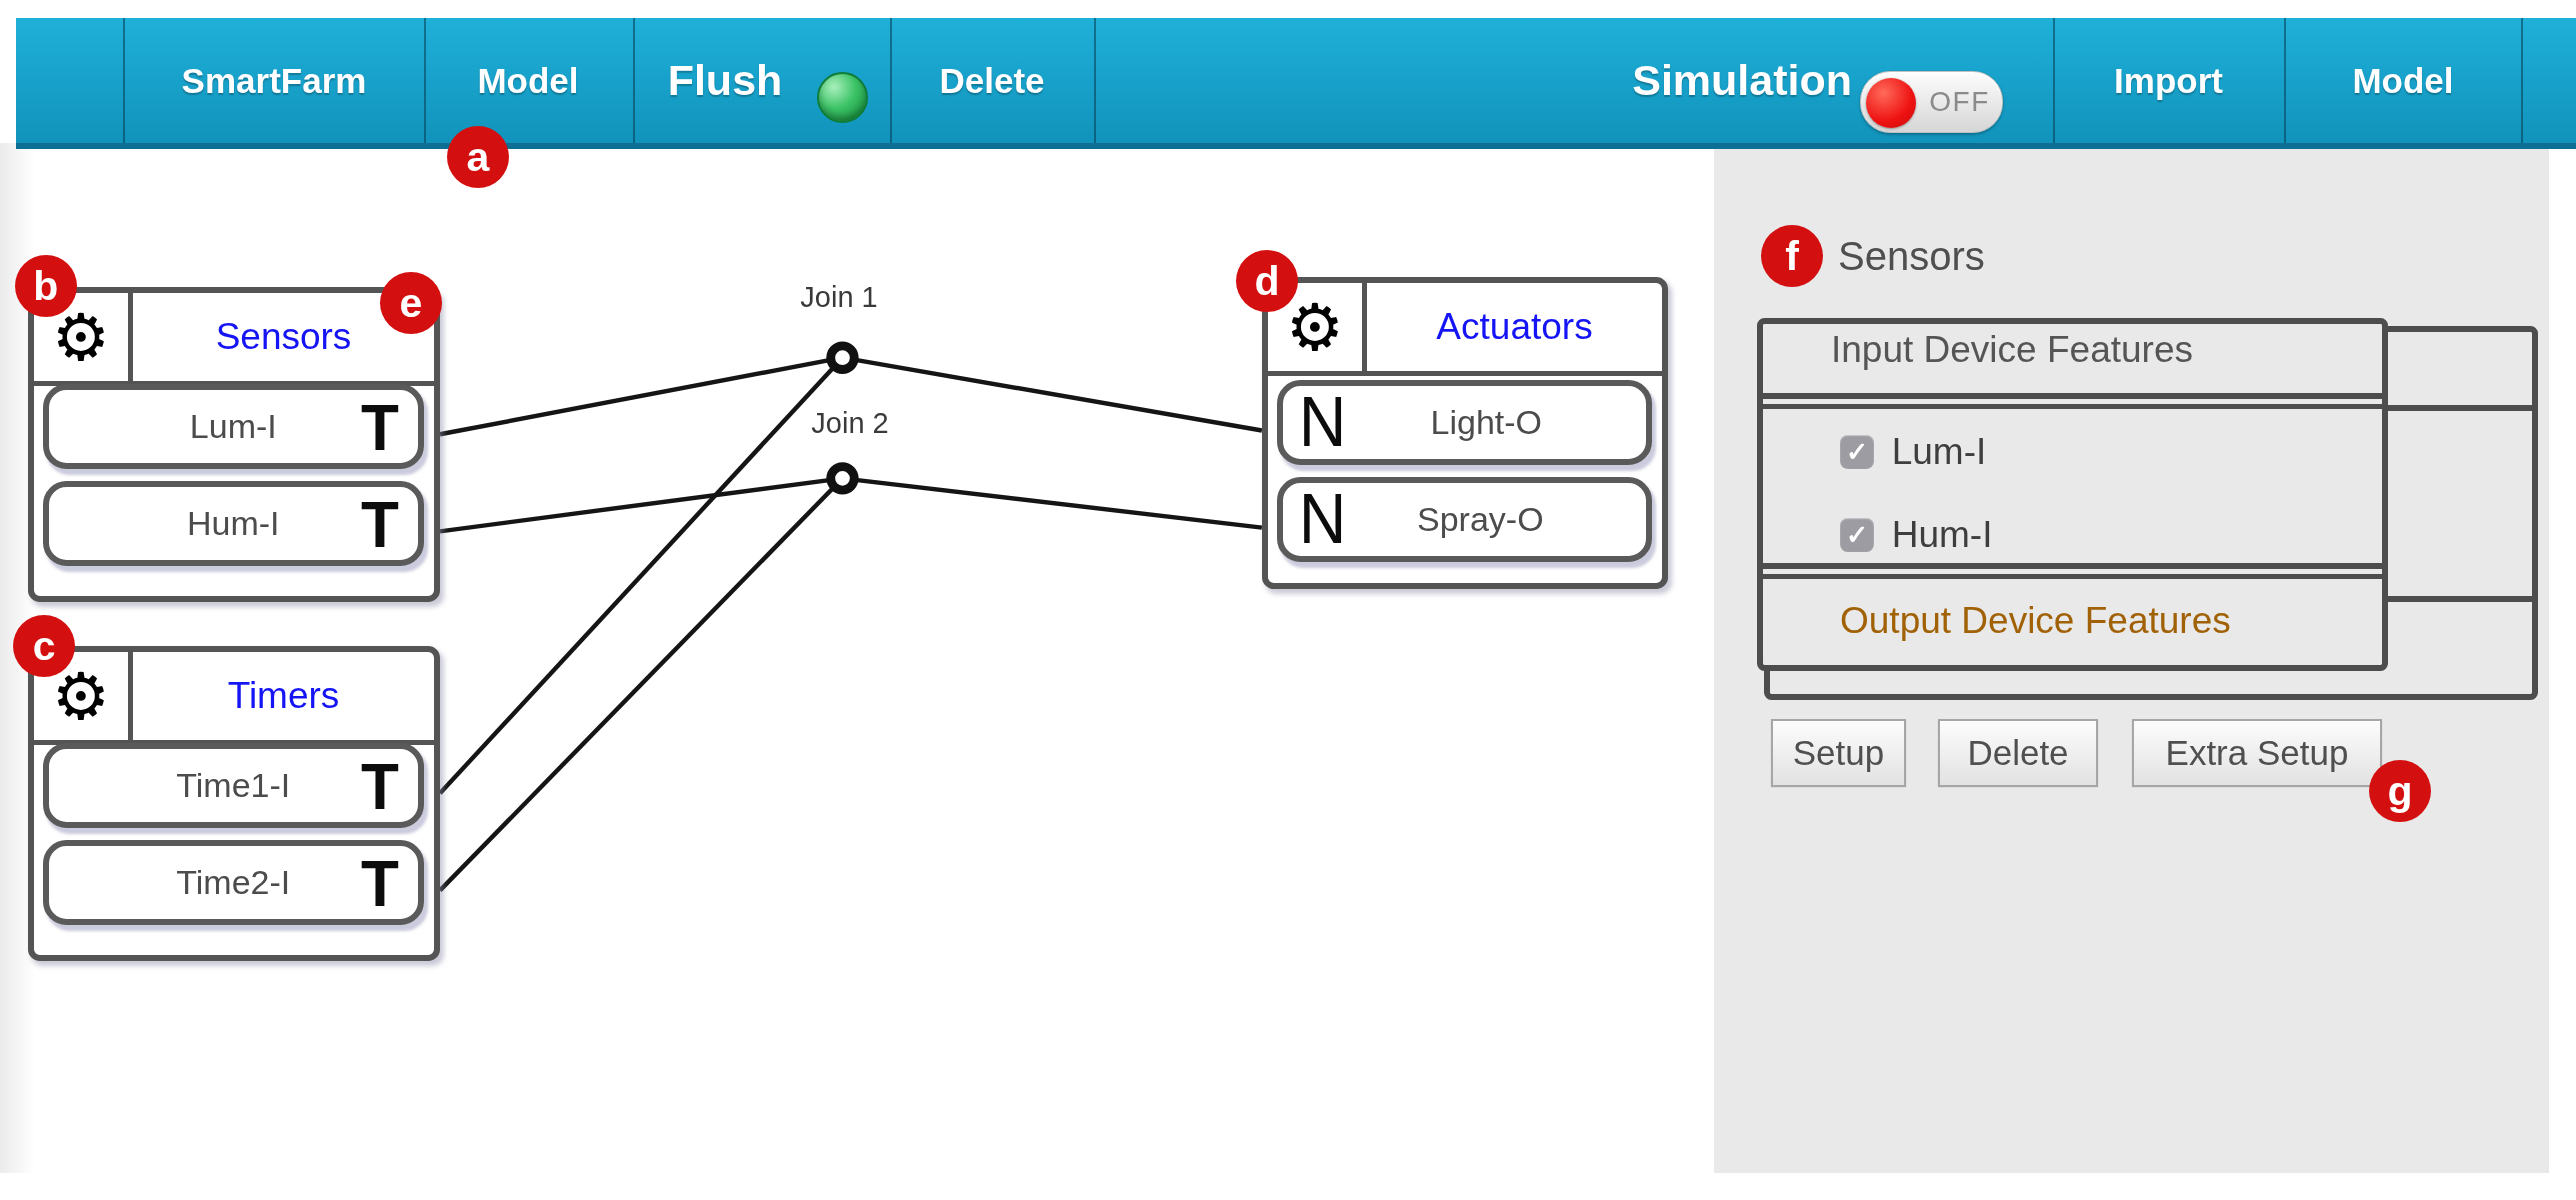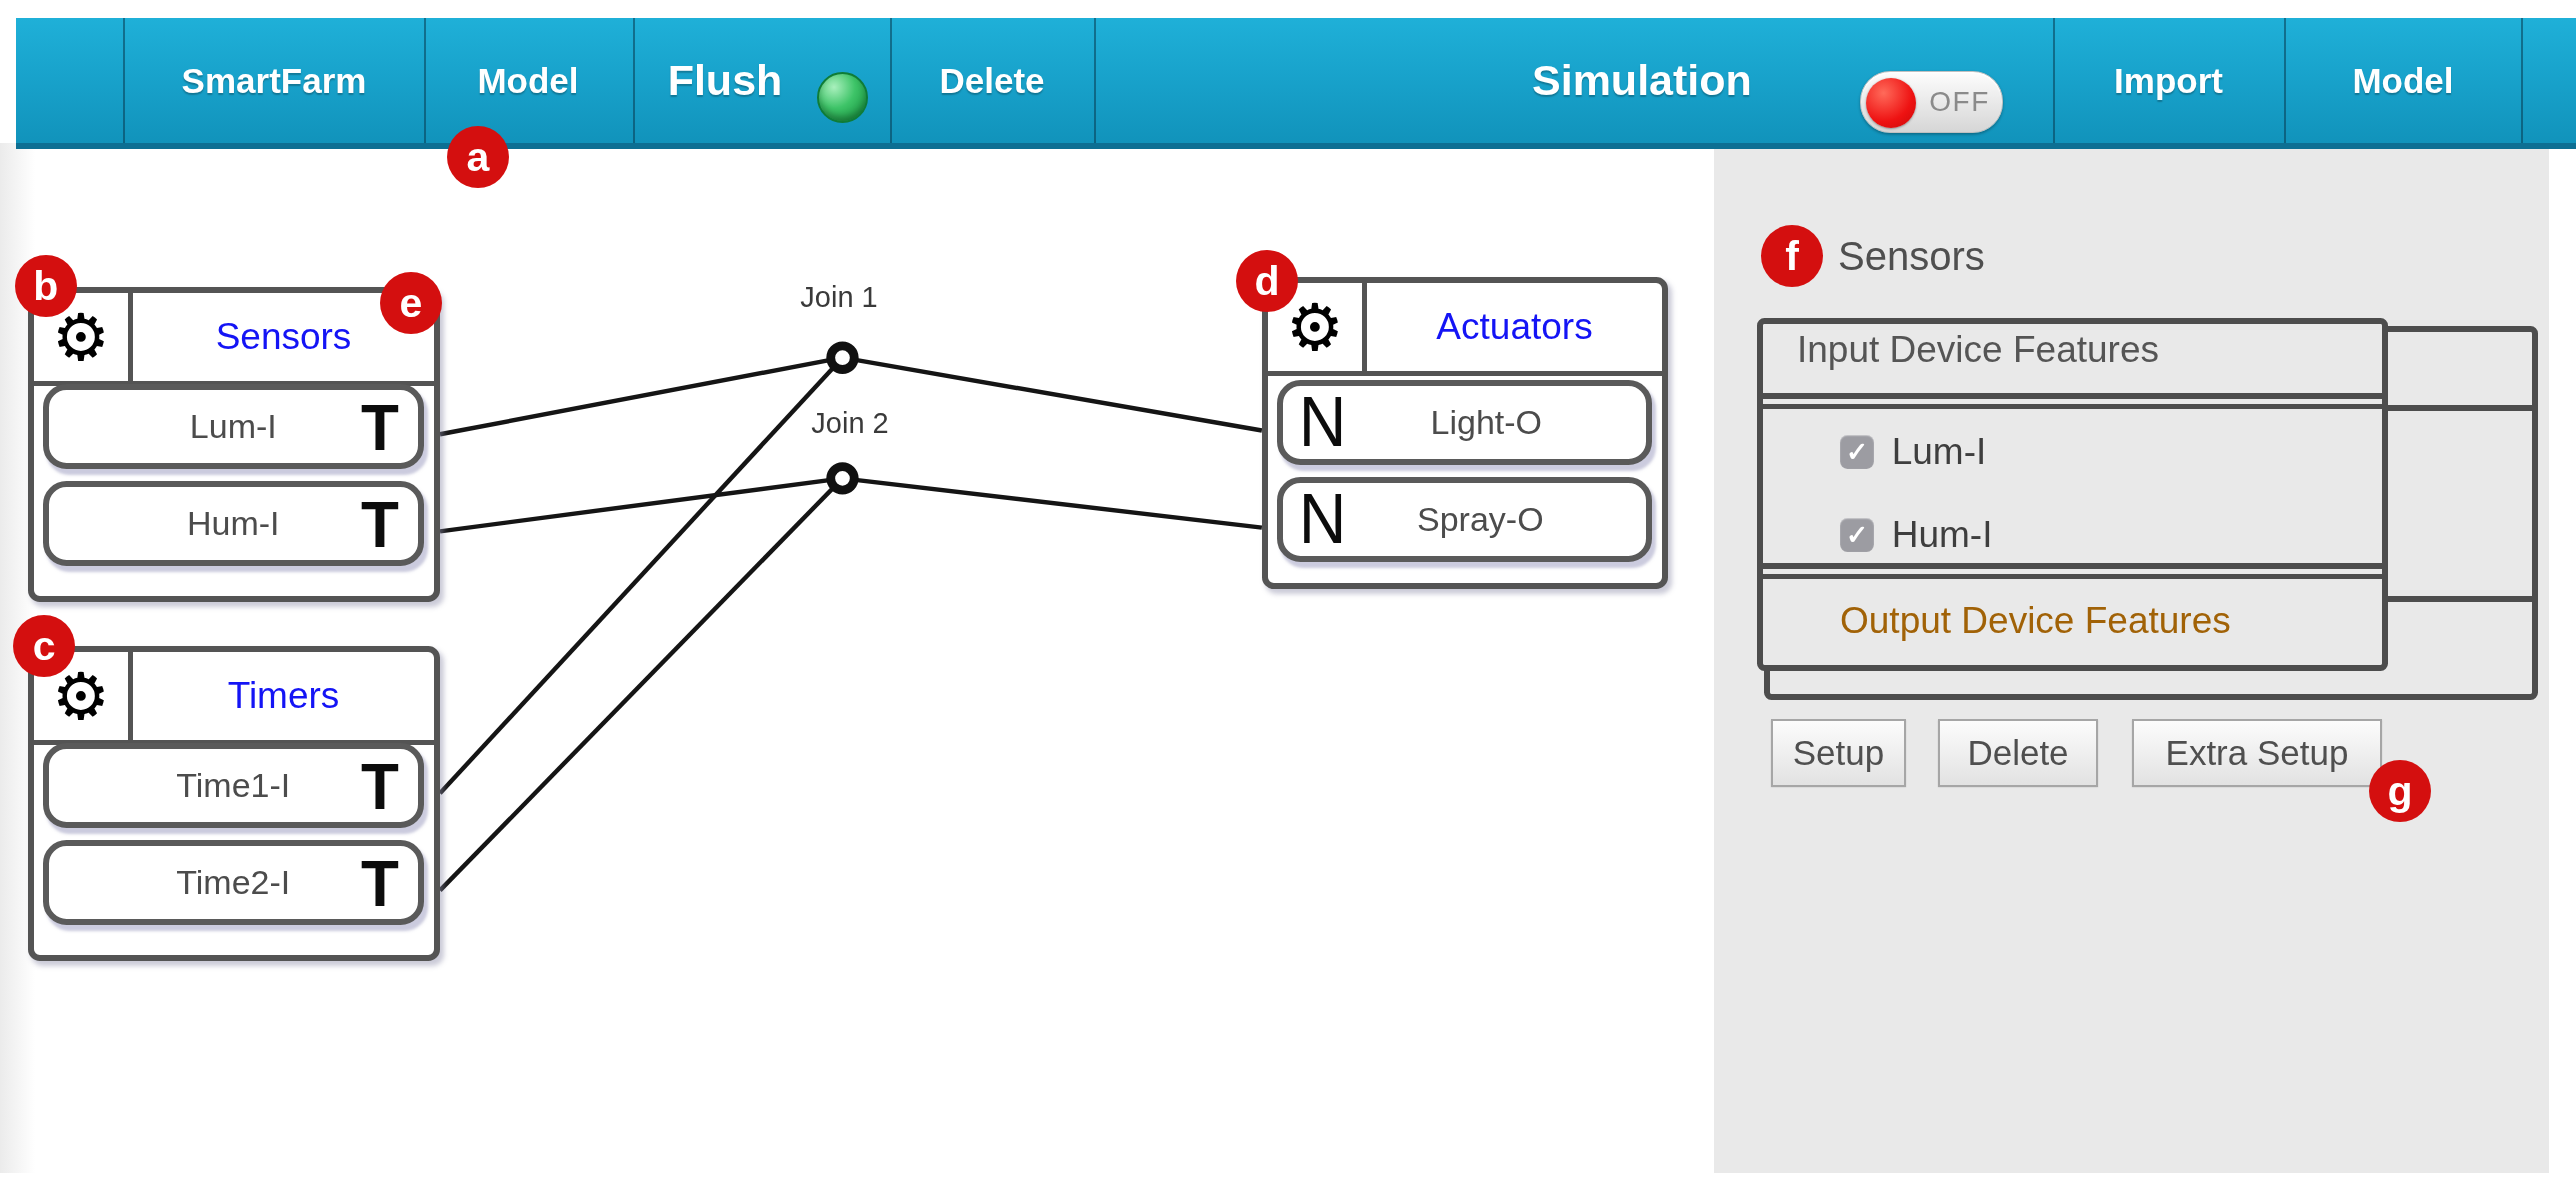--- a/index.html
+++ b/index.html
@@ -13,21 +13,21 @@
     background:linear-gradient(#1fb0d8 0%,#17a0c9 55%,#1193bb 100%);
     border-bottom:6.6px solid #0d6f93;z-index:4;
   }
   .tb-sep{position:absolute;top:0;width:2.2px;height:125px;background:rgba(8,60,82,.55);}
   .tb-item{
     position:absolute;top:0;height:125px;line-height:125px;text-align:center;
     color:#ffffff;font-weight:bold;font-size:35px;cursor:pointer;
     text-shadow:0 1.5px 1.5px rgba(0,0,0,.25);
   }
   .tb-flush{font-size:43px;}
-  .tb-sim{font-size:43px;text-align:left;}
+  .tb-sim{font-size:43px;text-align:right;}
   .led{
     position:absolute;left:801px;top:54px;width:47px;height:47px;border-radius:50%;
     background:radial-gradient(circle at 32% 28%,#a9f0bd,#3ec468 45%,#17933f 88%);
     border:2.2px solid #0f7c37;box-shadow:inset 0 -4.4px 5.9px rgba(0,0,0,.25);
   }
   .toggle{
     position:absolute;left:1844px;top:53px;width:141px;height:60px;border-radius:30px;
     background:linear-gradient(#fdfdfd,#d6d6d6);border:1.5px solid #c0c0c0;
     box-shadow:0 1.5px 2.9px rgba(0,0,0,.3), inset 0 1.5px 1.5px rgba(255,255,255,.9);cursor:pointer;
   }
@@ -83,21 +83,21 @@
     position:absolute;left:50px;top:183px;width:774px;height:374px;box-sizing:border-box;
     border:6.6px solid #4d4d4d;border-radius:7.4px;background:#e9e9e9;
   }
   .bb-row1{height:73px;border-bottom:6.6px solid #4d4d4d;}
   .bb-row2{height:185px;border-bottom:6.6px solid #4d4d4d;}
   .front-box{
     position:absolute;left:43px;top:175px;width:631px;height:353px;box-sizing:border-box;
     border:6.6px solid #4d4d4d;border-radius:7.4px;background:#e9e9e9;
   }
   .fb-header{position:absolute;left:0;top:0;width:100%;height:52px;display:flex;
-    align-items:center;padding-left:34px;box-sizing:border-box;font-size:37px;color:#555;}
+    align-items:center;padding-left:68px;box-sizing:border-box;font-size:37px;color:#555;}
   .fb-divider{position:absolute;left:0;width:100%;height:16px;box-sizing:border-box;
     border-top:6.6px solid #4d4d4d;border-bottom:5.9px solid #4d4d4d;}
   .fb-div1{top:69px;}
   .fb-div2{top:239px;}
   .cb-row{position:absolute;left:77px;height:34px;display:flex;align-items:center;cursor:pointer;}
   .cb-row1{top:111px;}
   .cb-row2{top:194px;}
   .checkbox{
     width:34px;height:34px;border-radius:7.4px;background:#9c9ca2;color:#ffffff;
     display:flex;align-items:center;justify-content:center;font-size:26.5px;font-weight:bold;

